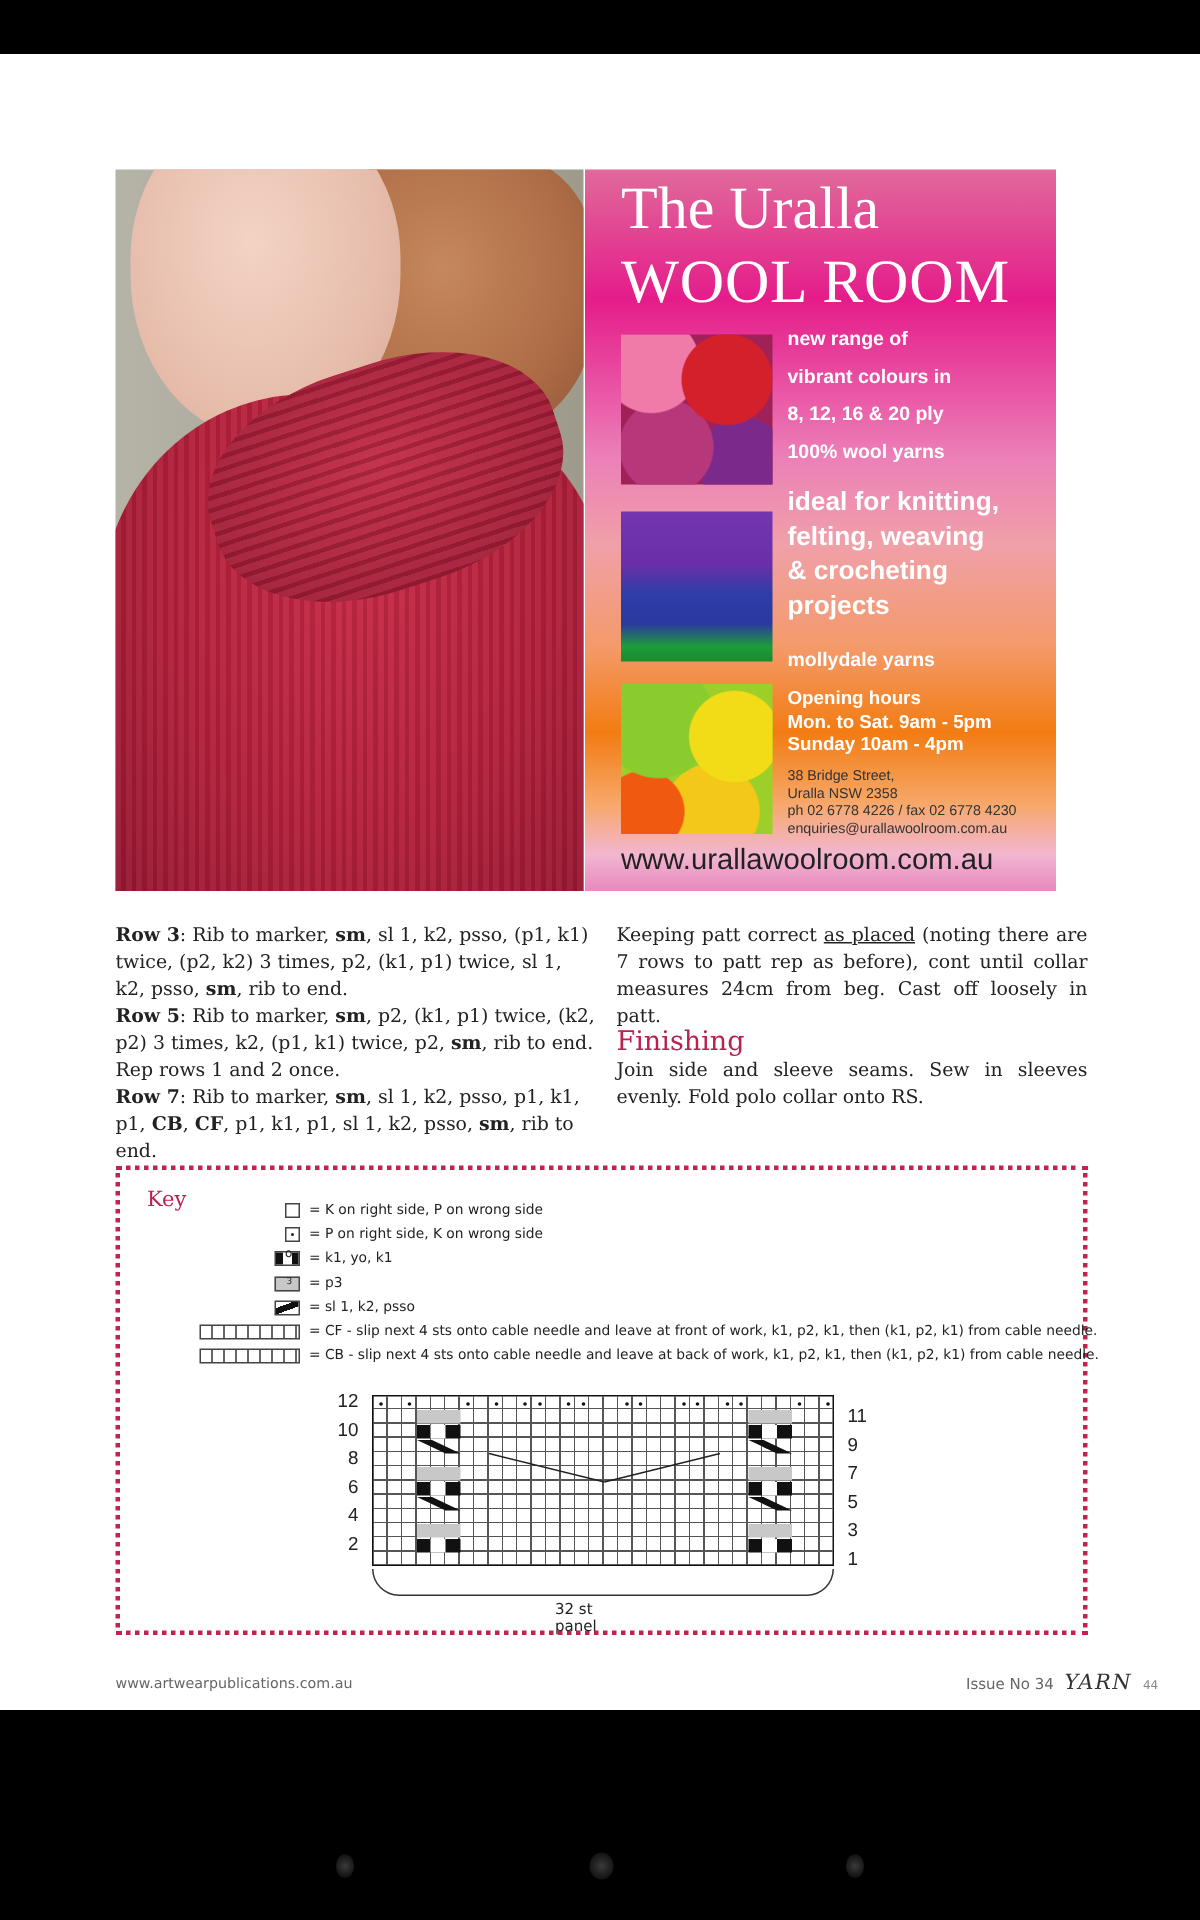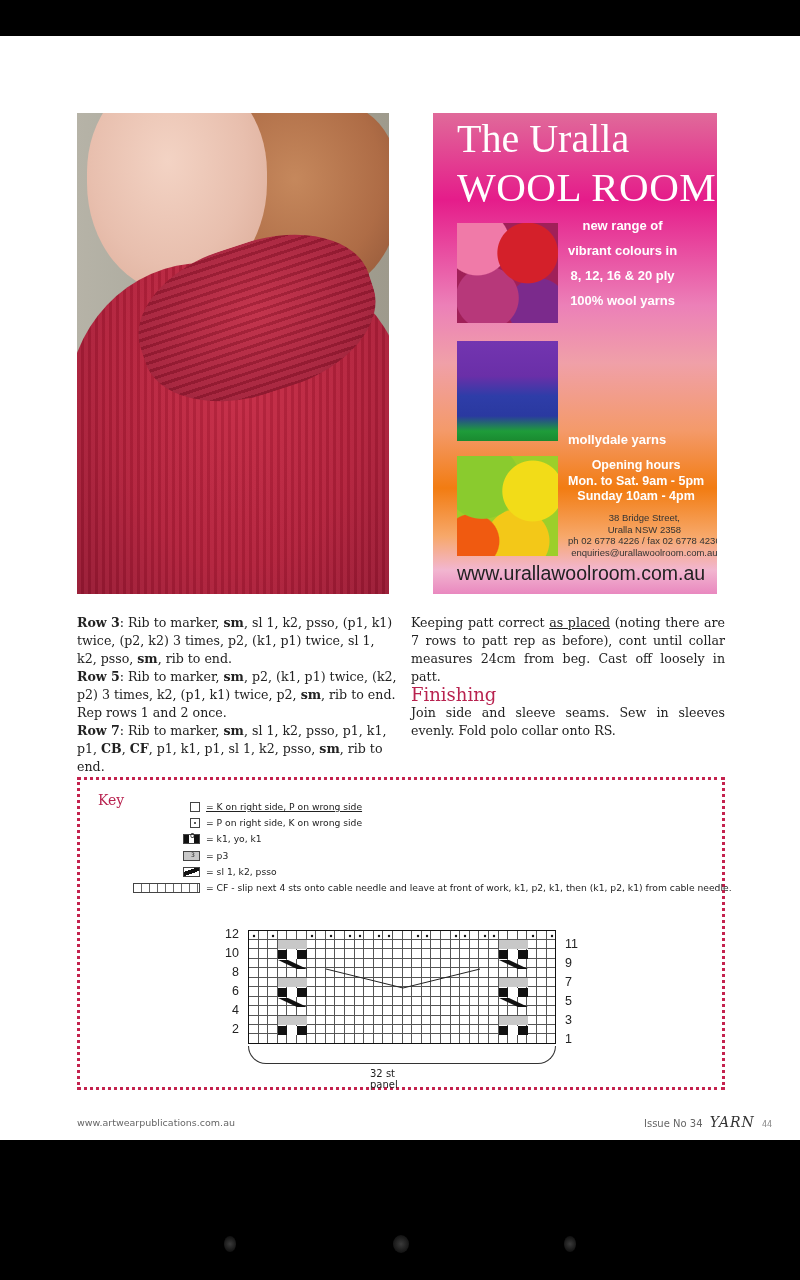--- a/index.html
+++ b/index.html
@@ -23,22 +23,22 @@
     background:
       repeating-linear-gradient(90deg, rgba(0,0,0,.08) 0 3px, rgba(255,255,255,.04) 3px 7px),
       radial-gradient(ellipse at 50% 30%, #c82a45 0%, #b21f3a 55%, #8f1630 100%); }
   .photo .collar { position: absolute; left: 60px; top: 130px; width: 240px; height: 150px; border-radius: 45%;
     transform: rotate(-18deg);
     background:
       repeating-linear-gradient(0deg, rgba(0,0,0,.12) 0 3px, rgba(255,255,255,.05) 3px 8px),
       radial-gradient(ellipse at 50% 45%, #c12a44 0%, #a41d37 70%, #7f142b 100%); }
 
   
-  .ad { position: absolute; left: 433px; top: 113px; width: 284px; height: 481px; overflow: hidden;
-    background: linear-gradient(180deg, #e06a9a 0%, #e51c8a 18%, #ec80b8 40%, #f0a0a8 52%, #f49a6a 66%, #f27c12 78%, #f7a86a 88%, #f2b6d0 95%, #e988bf 100%); text-align: center; }
+  .ad { position: absolute; left: 390px; top: 113px; width: 314px; height: 481px; overflow: hidden;
+    background: linear-gradient(180deg, #e06a9a 0%, #e51c8a 18%, #ec80b8 40%, #f0a0a8 52%, #f49a6a 66%, #f27c12 78%, #f7a86a 88%, #f2b6d0 95%, #e988bf 100%); }
   .ad-title { position: absolute; left: 24px; color: #fff; font-family: "Liberation Serif", serif; white-space: nowrap; }
   .ad-title.l1 { top: 2px; font-size: 40px; }
   .ad-title.l2 { top: 50px; font-size: 41px; letter-spacing: .5px; }
   .yarn { position: absolute; left: 24px; width: 101px; height: 100px; }
   .yarn.y1 { top: 110px; background:
       radial-gradient(circle at 70% 30%, #d4202a 0 30%, transparent 31%),
       radial-gradient(circle at 20% 20%, #f07aa8 0 28%, transparent 29%),
       radial-gradient(circle at 30% 75%, #b7387a 0 30%, transparent 31%),
       radial-gradient(circle at 80% 85%, #7b2a8c 0 25%, transparent 26%), #a02058; }
   .yarn.y2 { top: 228px; background: linear-gradient(180deg, #7335b0 0%, #6a2fa8 35%, #2e3da8 55%, #2a39a0 75%, #1e9c3a 90%, #1a8a30 100%); }
@@ -116,20 +116,26 @@
   <div class="yarn y2"></div>
   <div class="yarn y3"></div>
 
   <div class="ad-text big" style="top:100px;">
     <div>new range of</div>
     <div>vibrant colours in</div>
     <div>8, 12, 16 &amp; 20 ply</div>
     <div>100% wool yarns</div>
   </div>
 
+  <div class="ad-text mid" style="top:210px;">
+    <div>ideal for knitting,</div>
+    <div>felting, weaving</div>
+    <div>&amp; crocheting</div>
+    <div>projects</div>
+  </div>
 
   <div class="ad-text big" style="top:314px;">mollydale yarns</div>
 
   <div class="ad-text hours" style="top:345px;">
     <div>Opening hours</div>
     <div>Mon. to Sat. 9am - 5pm</div>
     <div>Sunday 10am - 4pm</div>
   </div>
 
   <div class="ad-text addr" style="top:399px;">
@@ -151,21 +157,21 @@
 
 <div class="col right">
   <p><span>Keeping patt correct </span><span class="u">as placed</span><span> (noting there are 7 rows to patt rep as before), cont until collar measures 24cm from beg. Cast off loosely in patt.</span></p>
   <p class="heading">Finishing</p>
   <p>Join side and sleeve seams. Sew in sleeves evenly. Fold polo collar onto RS.</p>
 </div>
 
 <div class="keybox">
   <div class="key-title">Key</div>
 
-  <div class="key-row" style="left:110px; top:20px;text-decoration:underline;">
+  <div class="key-row" style="left:110px; top:20px;">
     <span class="sym" style="width:10px;"></span>
     <span>= K on right side, P on wrong side</span>
   </div>
   <div class="key-row" style="left:110px; top:36px;">
     <span class="sym purl" style="width:10px;"></span>
     <span>= P on right side, K on wrong side</span>
   </div>
   <div class="key-row" style="left:103px; top:52px;">
     <span class="sym yo" style="width:17px;"></span>
     <span>= k1, yo, k1</span>
@@ -174,20 +180,24 @@
     <span class="sym p3" style="width:17px;"></span>
     <span>= p3</span>
   </div>
   <div class="key-row" style="left:103px; top:85px;">
     <span class="sym sk" style="width:17px;"></span>
     <span>= sl 1, k2, psso</span>
   </div>
   <div class="key-row" style="left:53px; top:101px;align-items:center;">
     <span class="sym cable" style="width:67px;"></span>
     <span>= CF - slip next 4 sts onto cable needle and leave at front of work, k1, p2, k1, then (k1, p2, k1) from cable needle.</span>
+  </div>
+  <div class="key-row" style="left:53px; top:117px;">
+    <span class="sym cable" style="width:67px;"></span>
+    <span>= CB - slip next 4 sts onto cable needle and leave at back of work, k1, p2, k1, then (k1, p2, k1) from cable needle.</span>
   </div>
 
   <div class="chart-wrap">
     <div class="rownum" style="left:145px; top:147px;">12</div>
     <div class="rownum" style="left:145px; top:166px;">10</div>
     <div class="rownum" style="left:152px; top:185px;">8</div>
     <div class="rownum" style="left:152px; top:204px;">6</div>
     <div class="rownum" style="left:152px; top:223px;">4</div>
     <div class="rownum" style="left:152px; top:242px;">2</div>
 

